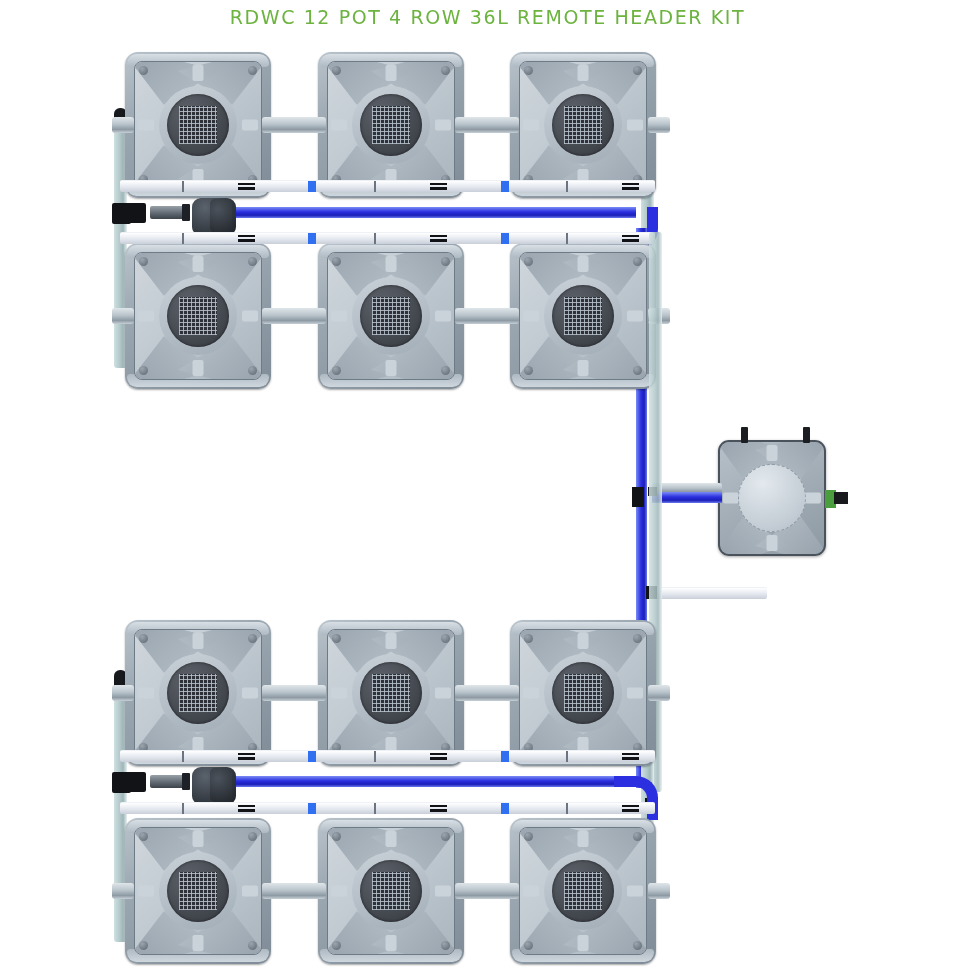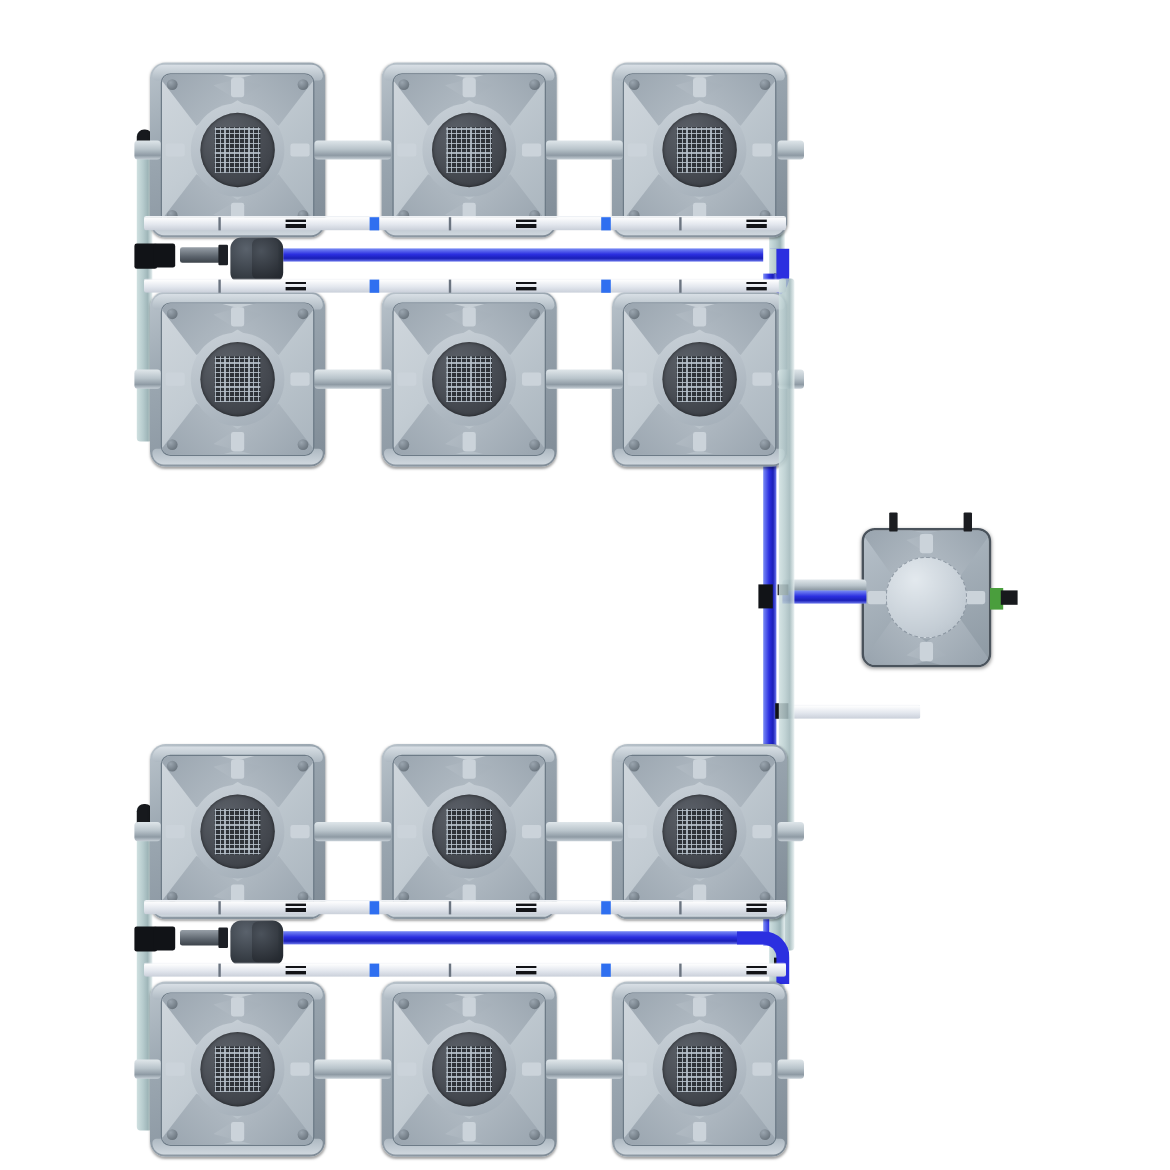--- a/index.html
+++ b/index.html
@@ -136,20 +136,21 @@
   .pump-nut{position:absolute;width:8px;height:17px;background:#1d2026;border-radius:1px;}
   .blackblock{position:absolute;background:#111317;border-radius:2px;}
   .blackcap{position:absolute;width:13px;height:22px;background:#17191d;border-radius:6px 6px 2px 2px;}
   .jointblk{position:absolute;width:9px;height:9px;background:#111317;}
 </style>
 </head>
 <body>
 
 <div id="stage">
 
+  <div class="title">RDWC 12 POT 4 ROW 36L REMOTE HEADER KIT</div>
 
   <div class="vpipe abs" style="left:114px;top:110px;height:258px;"></div>
   <div class="blackcap abs" style="left:114px;top:108px;"></div>
   <div class="blackblock abs" style="left:112px;top:203px;width:19px;height:21px;"></div>
 
   <div class="vpipe abs" style="left:641px;top:110px;height:258px;"></div>
   <div class="blackcap abs" style="left:641px;top:108px;"></div>
   <div class="jointblk abs" style="left:645px;top:178px;"></div>
   <div class="jointblk abs" style="left:645px;top:228px;"></div>
 

